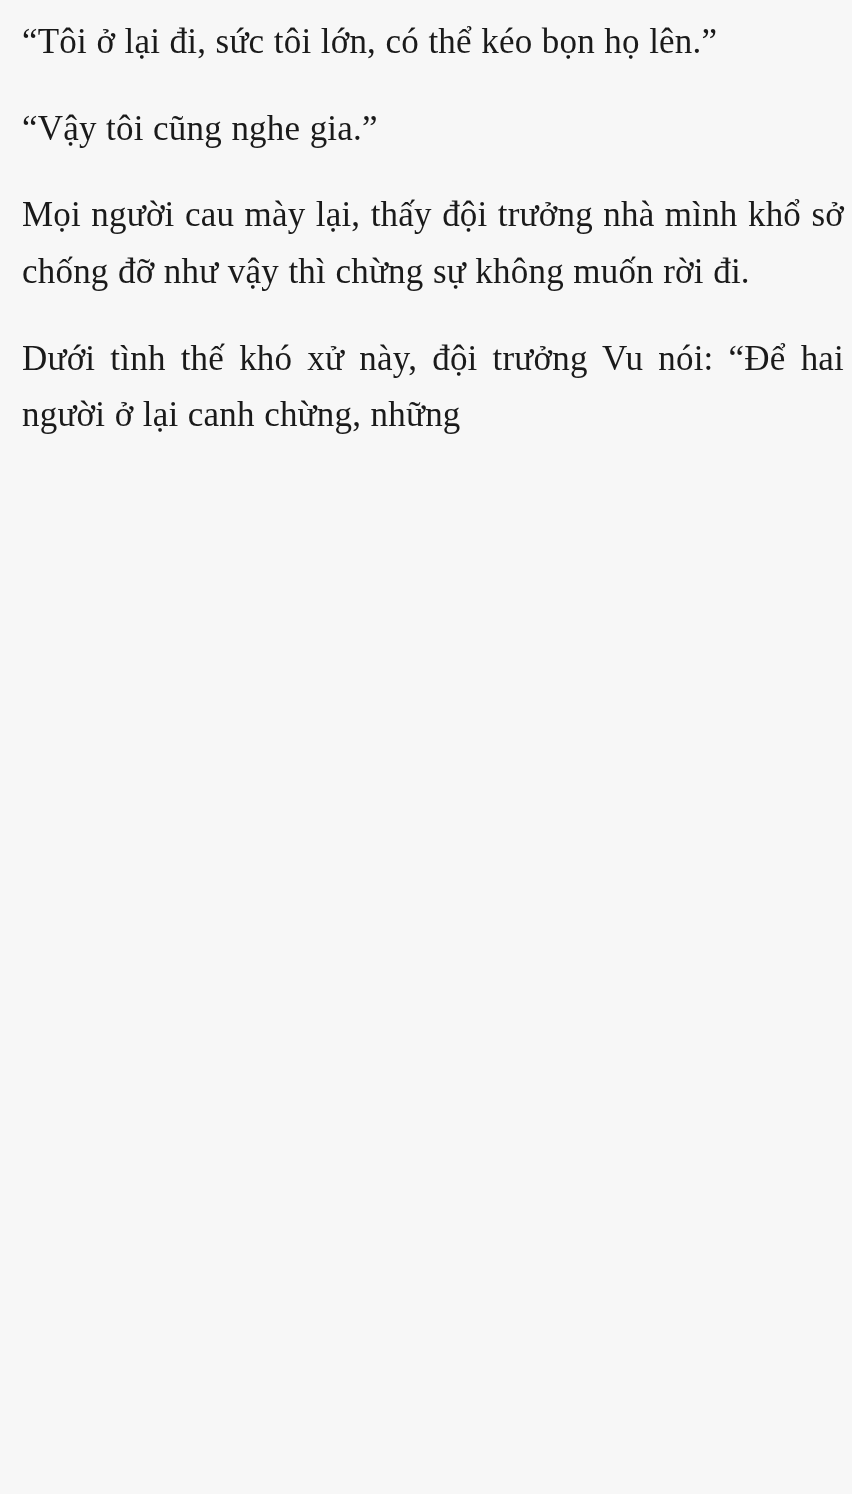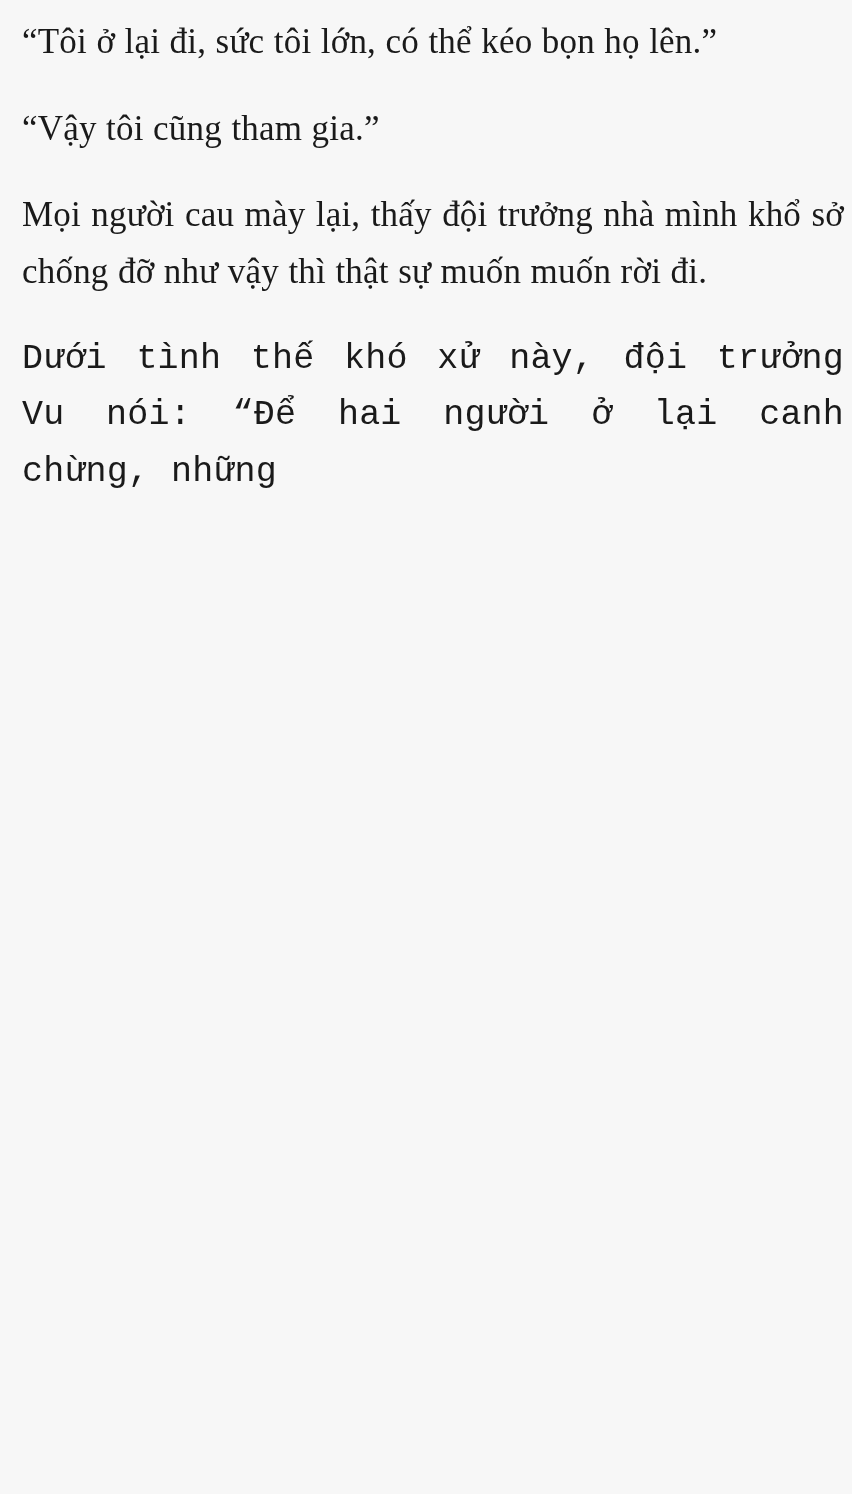--- a/index.html
+++ b/index.html
@@ -28,24 +28,23 @@
     text-justify: inter-word;
     letter-spacing: 0.2px;
     word-spacing: 0.5px;
   }
   .para:last-child {
     margin-bottom: 0;
   }
   
   .para.clipped {
     margin-bottom: 0;
-    font-family: Liberation Mono, monospace;
   }
 </style>
 </head>
 <body>
 
 <div class="reader">
   <p class="para">“Tôi ở lại đi, sức tôi lớn, có thể kéo bọn họ lên.”</p>
-  <p class="para">“Vậy tôi cũng tham gia.”</p>
-  <p class="para">Mọi người cau mày lại, thấy đội trưởng nhà mình khổ sở chống đỡ như vậy thì thật sự muốn muốn rời đi.</p>
+  <p class="para">“Vậy tôi cũng nghe gia.”</p>
+  <p class="para">Mọi người cau mày lại, thấy đội trưởng nhà mình khổ sở chống đỡ như vậy thì chừng sự không muốn rời đi.</p>
   <p class="para clipped">Dưới tình thế khó xử này, đội trưởng Vu nói: “Để hai người ở lại canh chừng, những</p>
 </div>
 
 </body></html>

